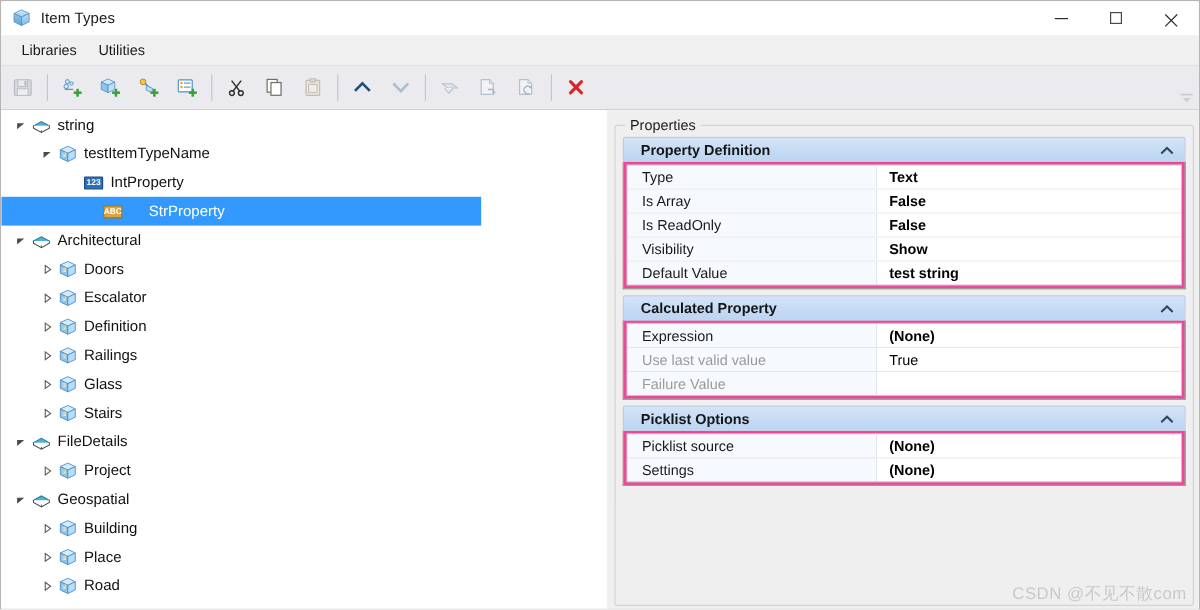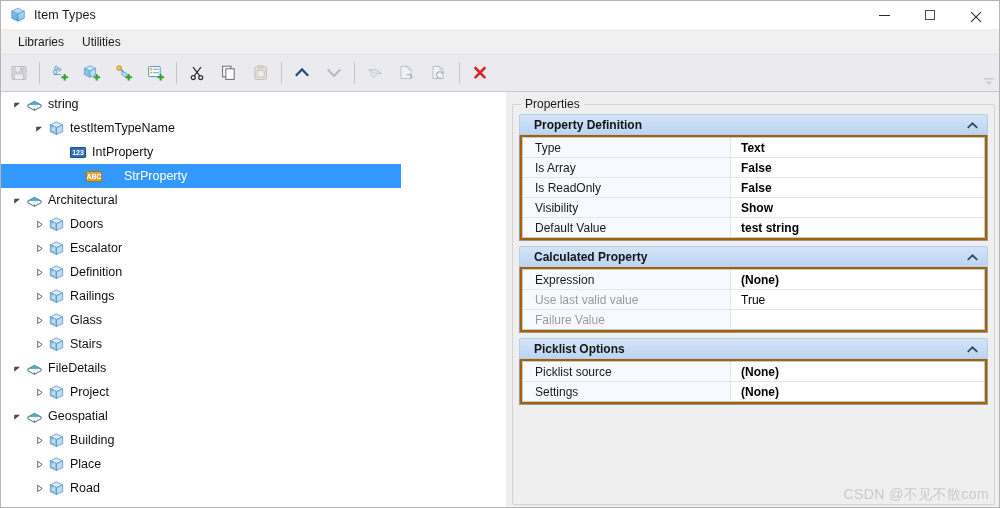--- a/index.html
+++ b/index.html
@@ -273,21 +273,21 @@
     top: 5px;
     width: 12px;
     height: 10px;
     display: flex;
     align-items: center;
     justify-content: center;
   }
   .grid {
     border: 1px solid #9a9a9a;
     border-top: none;
-    background: #a16207;
+    background: #ec4899;
     box-sizing: border-box;
     padding: 2px;
   }
   .grid-inner {
     border: 1px solid #c8c8c8;
     box-sizing: border-box;
   }
   .prop-row {
     display: flex;
     height: 19px;

